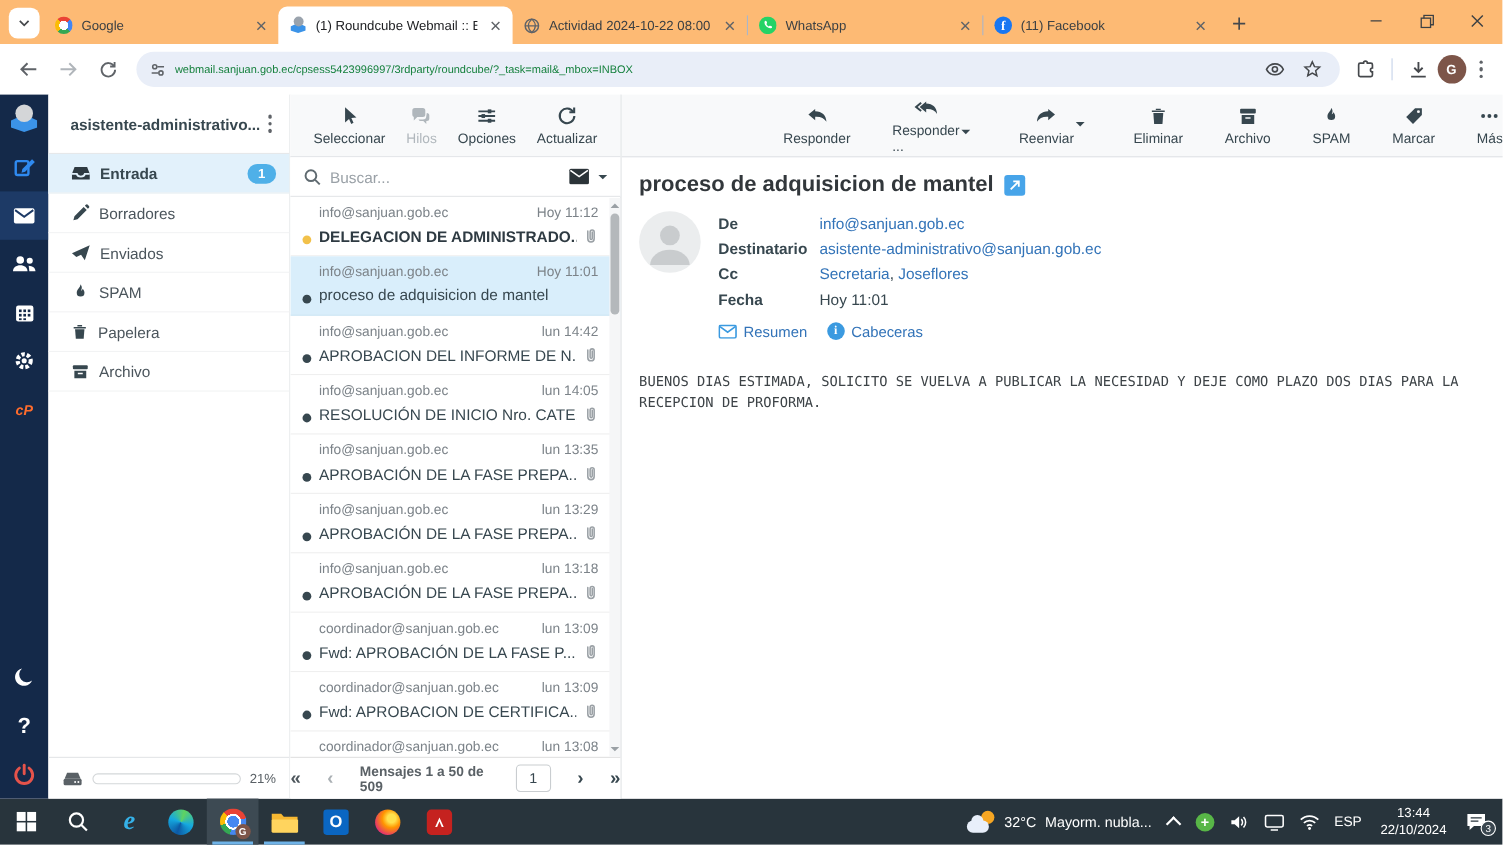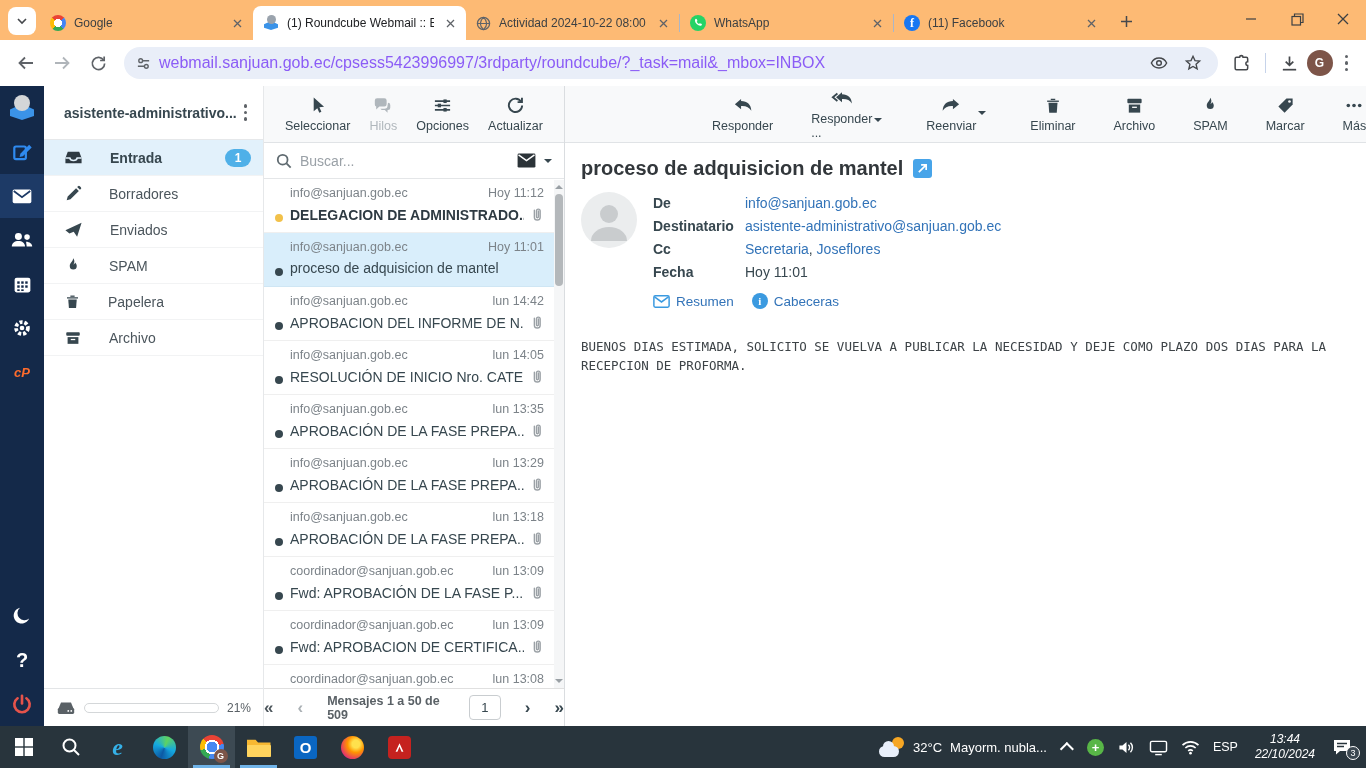--- a/index.html
+++ b/index.html
@@ -16,21 +16,21 @@
   .tab-sep { width:1px; height:18px; background:#aab6c8; margin-bottom:8px; }
   .newtab { width:26px; height:26px; margin:0 0 6px 6px; display:flex; align-items:center; justify-content:center; color:#45484c; }
   .wincontrols { position:absolute; right:0; top:0; height:40px; display:flex; }
   .winbtn { width:46px; height:38px; display:flex; align-items:center; justify-content:center; color:#3c4043; }
 
   .addressbar { height:46px; background:#fff; display:flex; align-items:center; padding:0 10px; gap:4px; }
   .navbtn { width:32px; height:32px; border-radius:50%; display:flex; align-items:center; justify-content:center; color:#5f6368; }
   .navbtn.disabled { color:#b0b5ba; }
   .omnibox { flex:1; height:32px; margin:0 6px; background:#e9eef8; border-radius:16px; display:flex; align-items:center; padding:0 12px; gap:8px; }
   .tune-icon { color:#5f6368; }
-  .url { flex:1; font-size:16px; color:#8b5cf6; white-space:nowrap; overflow:hidden; }
+  .url { flex:1; font-size:10px; color:#15803d; white-space:nowrap; overflow:hidden; }
   .omni-ic { color:#45484c; padding:0 4px; }
   .toolbar-sep { width:1px; height:20px; background:#c6d3ea; margin:0 6px; }
   .avatar-g { width:26px; height:26px; border-radius:50%; background:#7d5549; color:#fff; font-size:12px; font-weight:700; display:flex; align-items:center; justify-content:center; }
   .kebab { display:flex; flex-direction:column; gap:3px; padding:0 8px; }
   .kebab i { width:3.5px; height:3.5px; border-radius:50%; background:#5f6368; }
 
   
   .app { height:640px; display:flex; }
 
   .rail { width:44px; background:#142949; display:flex; flex-direction:column; align-items:center; color:#fff; }
@@ -41,21 +41,21 @@
   .rc-logo .ball { position:absolute; left:6px; top:1px; width:16px; height:16px; border-radius:50%; background:#d4d6d8; }
   .compose-ic { color:#2f8af0; }
   .rail-spacer { flex:1; }
   .help-glyph { font-size:20px; font-weight:700; color:#fff; }
   .cp-glyph { font-size:13px; font-weight:700; font-style:italic; color:#ff6c2c; }
 
   .folders { width:220px; border-right:1px solid #e6e8ea; display:flex; flex-direction:column; background:#fff; }
   .folders-header { height:54px; display:flex; align-items:center; padding:0 8px 0 20px; border-bottom:1px solid #e6e8ea; }
   .acct { flex:1; font-size:14px; font-weight:700; color:#37474f; white-space:nowrap; overflow:hidden; }
   .folder-list { flex:1; }
-  .folder { height:36px; display:flex; align-items:center; gap:27px; padding-left:20px; font-size:14px; color:#4b555c; border-bottom:1px solid #f2f3f4; }
+  .folder { height:36px; display:flex; align-items:center; gap:8px; padding-left:20px; font-size:14px; color:#4b555c; border-bottom:1px solid #f2f3f4; }
   .folder .f-ic { color:#37474f; }
   .folder.active { background:#e2f1fb; font-weight:700; color:#37474f; }
   .badge { margin-left:auto; margin-right:12px; min-width:26px; text-align:center; background:#4fb0e8; color:#fff; border-radius:10px; font-size:12px; font-weight:700; padding:2px 8px; }
   .folders-footer { height:38px; border-top:1px solid #e3e5e7; display:flex; align-items:center; gap:8px; padding:11px 12px; }
   .quota-track { flex:1; height:10px; border:1px solid #d4d7d9; border-radius:5px; background:#fff; overflow:hidden; }
   .quota-fill { height:100%; width:21%; background:#66bcec; border-radius:5px 0 0 5px; }
   .quota-text { font-size:12px; color:#5a6166; }
 
   .listcol { width:301px; border-right:1px solid #dadde0; display:flex; flex-direction:column; background:#fff; position:relative; }
   .band { height:57px; background:#f8f9fa; border-bottom:1px solid #e0e3e6; display:flex; align-items:center; }
@@ -130,21 +130,21 @@
   .tray { margin-left:auto; display:flex; align-items:center; gap:13px; padding-right:8px; }
   .weather { display:flex; align-items:center; gap:8px; padding:0 4px; }
   .wicon { position:relative; width:26px; height:20px; }
   .wicon .sun { position:absolute; right:1px; top:0; width:12px; height:12px; border-radius:50%; background:#f6a623; }
   .wicon .cloud { position:absolute; left:0; bottom:0; width:20px; height:11px; border-radius:7px; background:#e8effa; }
   .wicon .cloud::before { content:""; position:absolute; left:4px; top:-5px; width:11px; height:11px; border-radius:50%; background:#e8effa; }
   .wtemp { font-size:13px; } .wdesc { font-size:13px; }
   .tray-chev { width:10px; height:10px; border-left:2px solid #fff; border-top:2px solid #fff; transform:rotate(45deg) translateY(3px); }
   .av-green { width:17px; height:17px; border-radius:50%; background:#58b647; color:#fff; display:flex; align-items:center; justify-content:center; font-size:13px; font-weight:700; line-height:1; }
   .lang { font-size:12.5px; }
-  .clock { text-align:center; font-size:12px; line-height:15px; padding:0 4px;font-style:italic; }
+  .clock { text-align:center; font-size:12px; line-height:15px; padding:0 4px; }
   .notif { position:relative; padding-right:6px; }
   .notif .cnt { position:absolute; right:-2px; bottom:-4px; width:14px; height:14px; border-radius:50%; background:#3b4750; border:1px solid #fff; color:#fff; font-size:9px; display:flex; align-items:center; justify-content:center; }
 </style>
 </head>
 <body>
 
 <div class="tabstrip">
   <div class="tabsearch">
     <svg width="12" height="12" viewBox="0 0 12 12">
         <path d="M2 4l4 4 4-4" stroke="currentColor" stroke-width="1.6" fill="none"></path>

